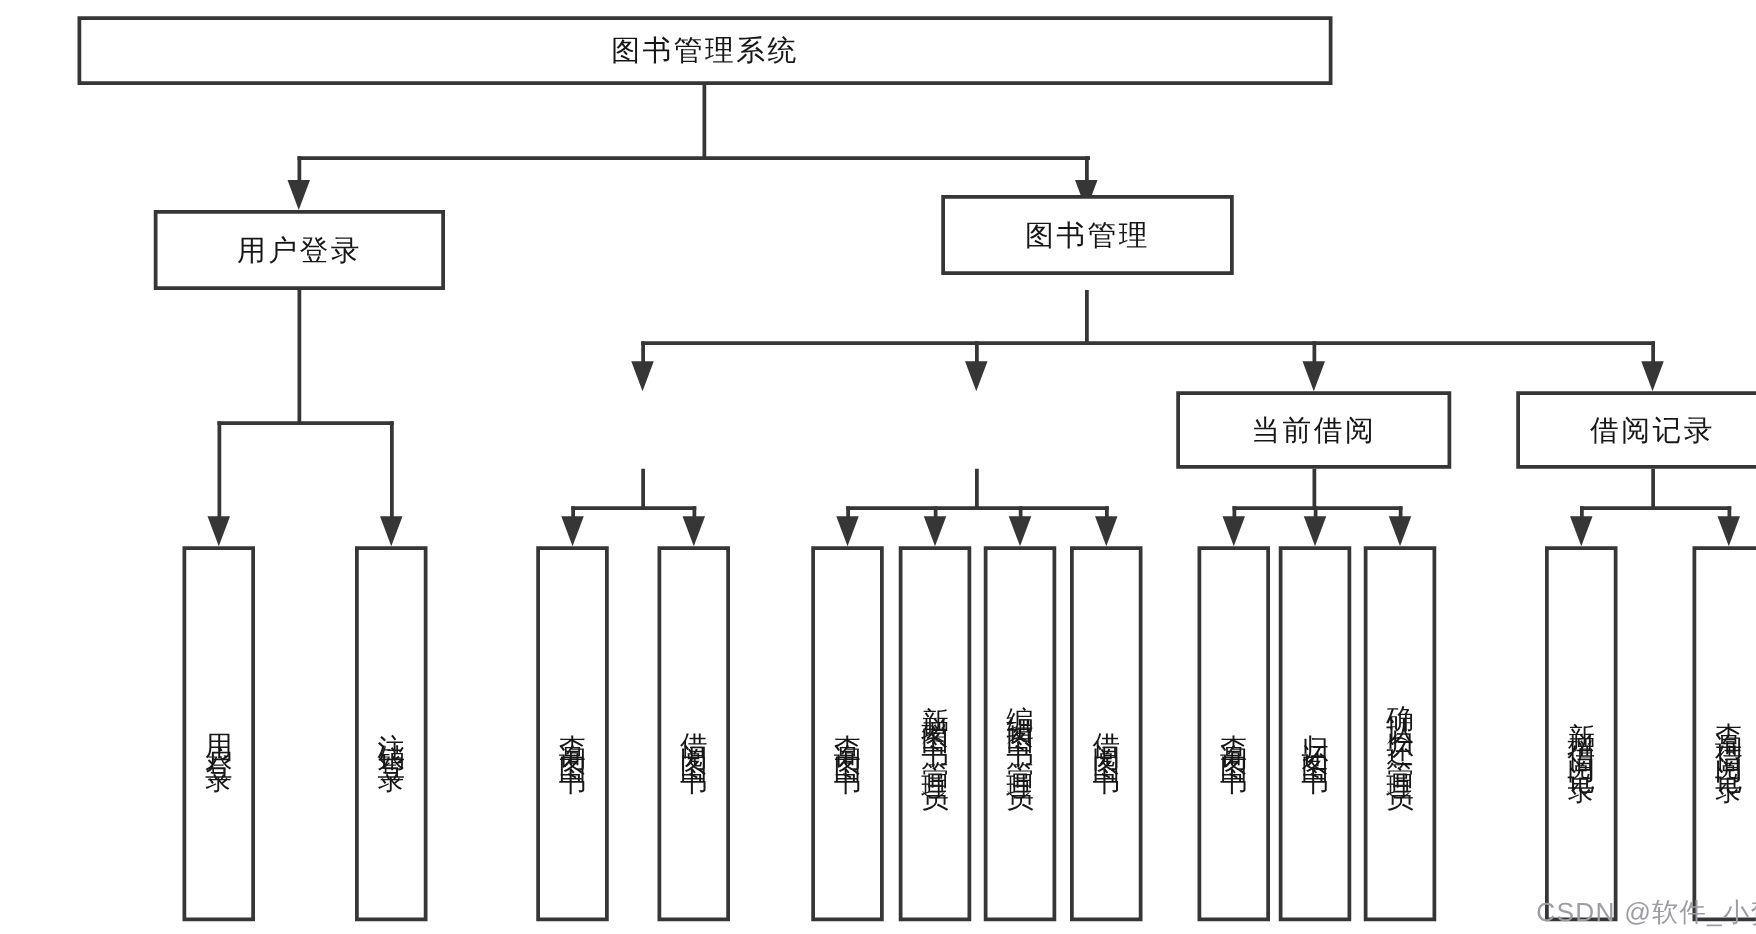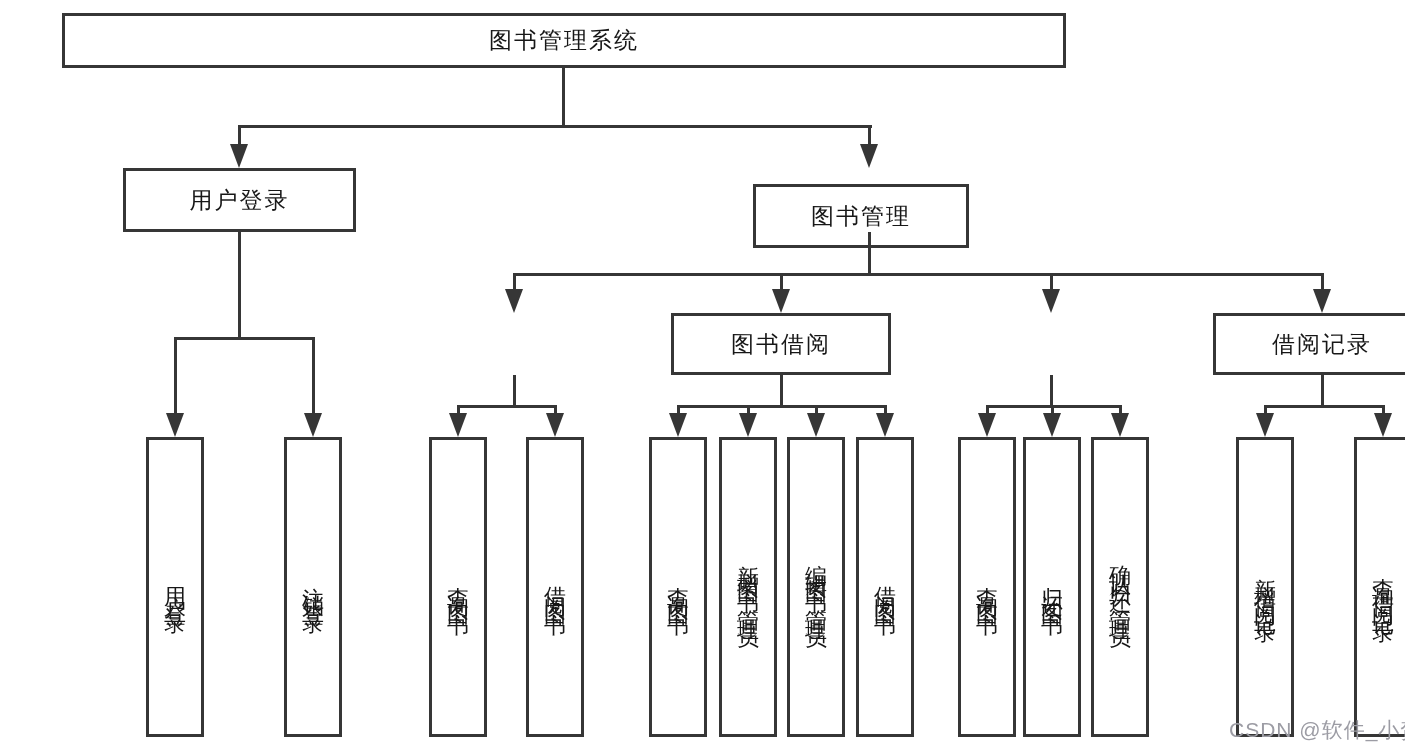--- a/index.html
+++ b/index.html
@@ -66,21 +66,21 @@
   <div class="vline" style="left:521px;top:68px;height:60px"></div>
   <div class="hline" style="left:197px;top:125px;width:634px"></div>
   <div class="vline" style="left:197px;top:125px;height:24px"></div>
   <div class="arrow" style="left:189px;top:144px"></div>
   <div class="vline" style="left:827px;top:125px;height:24px"></div>
   <div class="arrow" style="left:819px;top:144px"></div>
 
   <div class="box" style="left:82px;top:168px;width:233px;height:64px">
     <span class="hlabel">用户登录</span>
   </div>
-  <div class="box" style="left:712px;top:184px;width:216px;height:64px">
+  <div class="box" style="left:712px;top:156px;width:234px;height:64px">
     <span class="hlabel">图书管理</span>
   </div>
 
   <div class="vline" style="left:197px;top:232px;height:108px"></div>
   <div class="hline" style="left:133px;top:337px;width:141px"></div>
   <div class="vline" style="left:133px;top:337px;height:80px"></div>
   <div class="arrow" style="left:125px;top:413px"></div>
   <div class="vline" style="left:271px;top:337px;height:80px"></div>
   <div class="arrow" style="left:263px;top:413px"></div>
 
@@ -88,22 +88,22 @@
   <div class="hline" style="left:472px;top:273px;width:811px"></div>
   <div class="vline" style="left:472px;top:273px;height:20px"></div>
   <div class="arrow" style="left:464px;top:289px"></div>
   <div class="vline" style="left:739px;top:273px;height:20px"></div>
   <div class="arrow" style="left:731px;top:289px"></div>
   <div class="vline" style="left:1009px;top:273px;height:20px"></div>
   <div class="arrow" style="left:1001px;top:289px"></div>
   <div class="vline" style="left:1280px;top:273px;height:20px"></div>
   <div class="arrow" style="left:1272px;top:289px"></div>
 
-  <div class="box" style="left:630px;top:313px;width:220px;height:62px">
-    <span class="hlabel">图书借阅</span>
+  <div class="box" style="left:900px;top:313px;width:220px;height:62px">
+    <span class="hlabel">当前借阅</span>
   </div>
   <div class="box" style="left:1172px;top:313px;width:218px;height:62px">
     <span class="hlabel">借阅记录</span>
   </div>
 
   <div class="vline" style="left:472px;top:375px;height:33px"></div>
   <div class="hline" style="left:416px;top:405px;width:100px"></div>
   <div class="vline" style="left:416px;top:405px;height:12px"></div>
   <div class="arrow" style="left:408px;top:413px"></div>
   <div class="vline" style="left:513px;top:405px;height:12px"></div>

